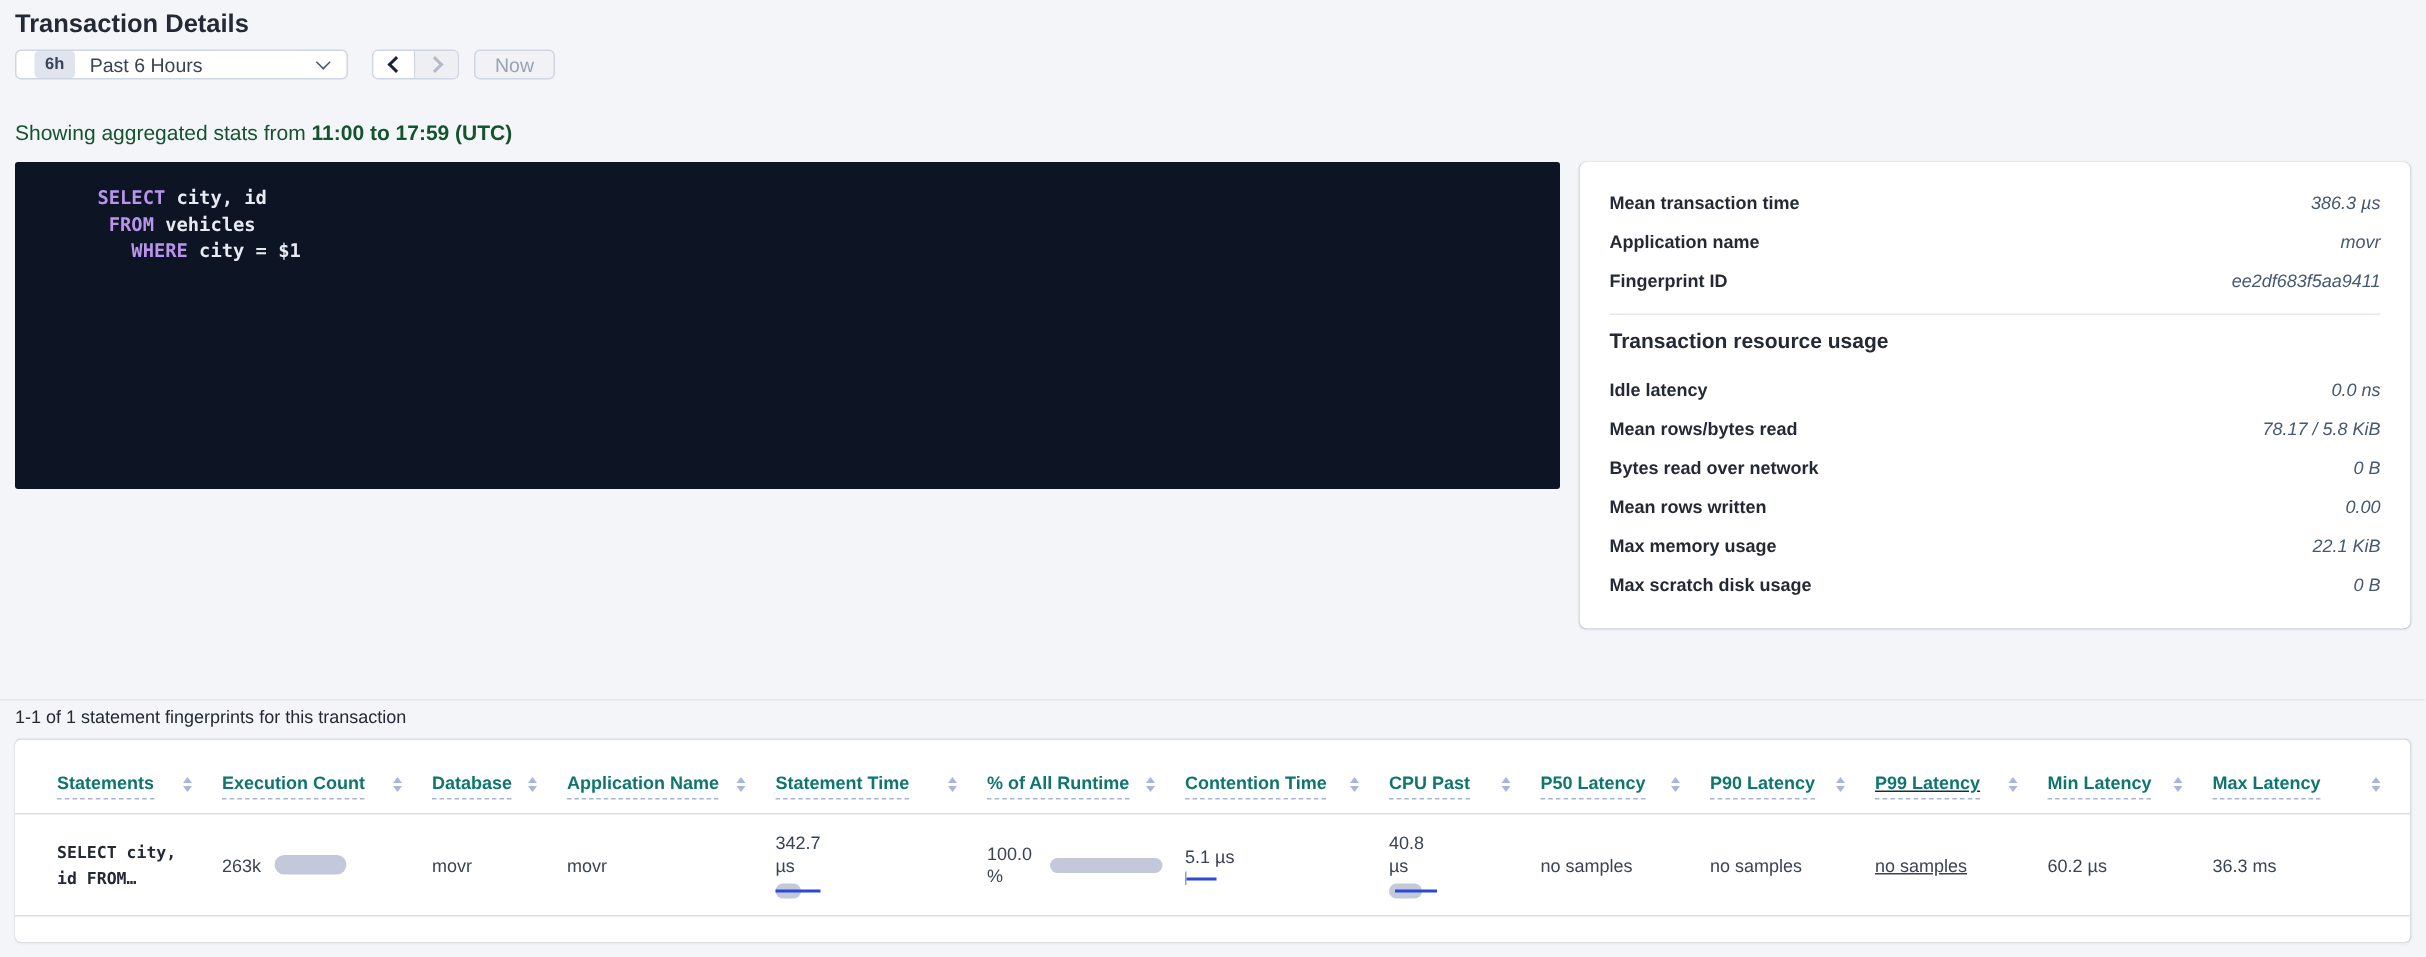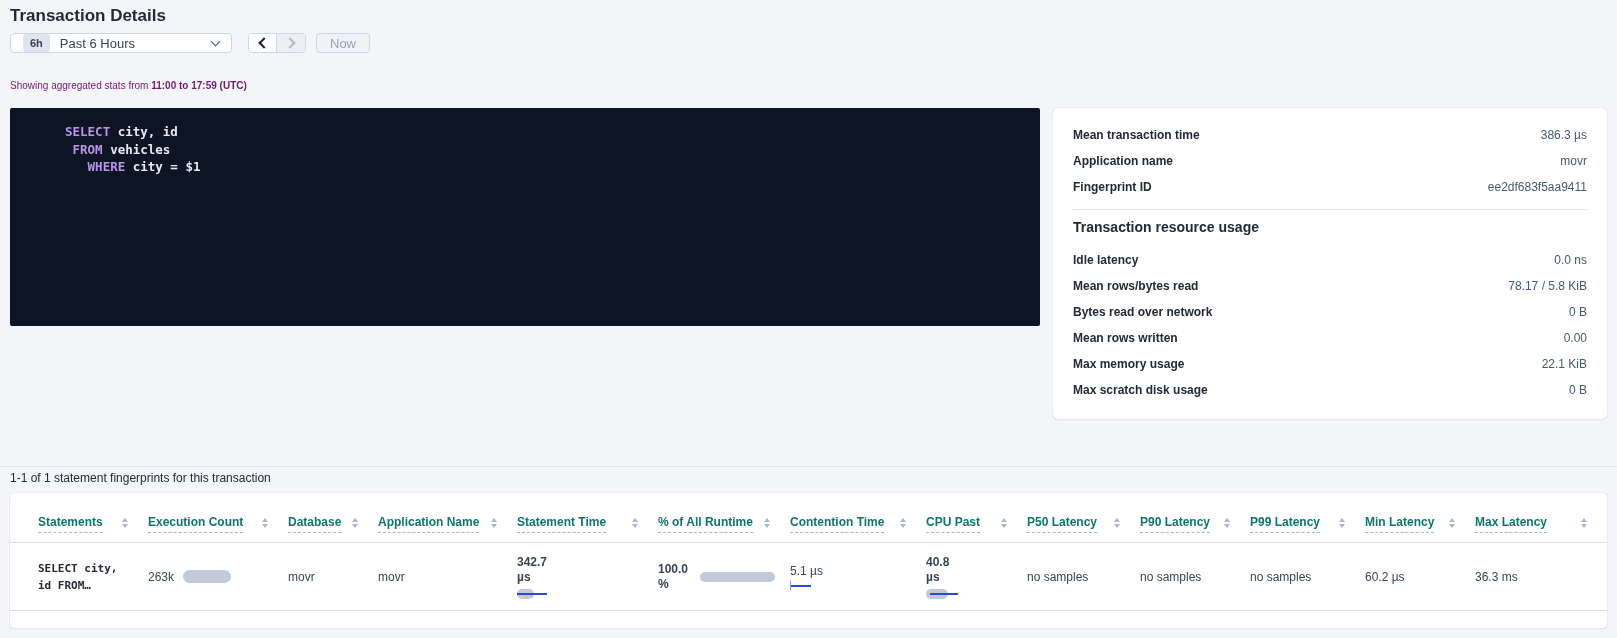--- a/index.html
+++ b/index.html
@@ -31,41 +31,41 @@
   .nav-group { display:flex; margin-left:16px; border:1px solid #cfd6e3; border-radius:4px; overflow:hidden; background:#fff; }
   .nav-btn { width:28px; display:flex; align-items:center; justify-content:center; cursor:pointer; }
   .nav-btn.prev { background:#fff; border-right:1px solid #cfd6e3; }
   .nav-btn.next { background:#edeff3; }
   .chev-left { width:8px; height:8px; border-left:2.5px solid #1c2330; border-bottom:2.5px solid #1c2330; transform:rotate(45deg); margin-left:3px; }
   .chev-right { width:8px; height:8px; border-right:2.5px solid #b3bac6; border-top:2.5px solid #b3bac6; transform:rotate(45deg); margin-right:3px; }
   .now-btn {
     margin-left:10px; background:#f0f2f6; border:1px solid #cfd6e3; border-radius:4px;
     color:#9aa3b3; font-size:13px; padding:0 13px; display:flex; align-items:center; cursor:default;
   }
-  .stats-line { position:absolute; top:80px; left:10px; font-size:10px; color:#701a75; }
+  .stats-line { position:absolute; top:80px; left:10px; font-size:14px; color:#14532d; }
   .stats-line b { font-weight:700; }
 
   
   .sql-box {
     position:absolute; top:108px; left:10px; width:1030px; height:218px;
     background:#0d1424; border-radius:2px; padding:15px 20px;
     font-family:"DejaVu Sans Mono", monospace; font-size:12.5px; line-height:17.5px;
   }
   .sql-line { white-space:pre; color:#e8eaf2; font-weight:700; }
   .sql-kw { color:#b894ec; font-weight:700;margin-left:35px; }
 
   
   .summary-card {
     position:absolute; top:108px; left:1053px; width:554px;
     background:#fff; border-radius:5px; box-shadow:0 0 1px rgba(67,90,111,.4), 0 1px 2px rgba(0,0,0,.05);
     padding:14px 20px 16px 20px;
   }
   .summary-row { display:flex; justify-content:space-between; align-items:center; height:26px; font-size:12px; }
   .summary-row .lbl { font-weight:700; color:#242a35; }
-  .summary-row .val { color:#475872; text-align:right; }
+  .summary-row .val { color:#475872; text-align:right;font-style:italic; }
   .summary-divider { border:none; border-top:1px solid #e4e7ee; margin:9px 0; }
   .section-title { font-size:14px; font-weight:700; color:#242a35; margin:8px 0 12px 0; }
 
   
   .section-divider { position:absolute; top:466px; left:0; width:1617px; border:none; border-top:1px solid #e3e6ed; }
   .count-text { position:absolute; top:471px; left:10px; font-size:12px; color:#242a35; }
 
   .table-card {
     position:absolute; top:493px; left:10px; width:1597px; height:135px;
     background:#fff; border-radius:4px; box-shadow:0 0 1px rgba(67,90,111,.4), 0 1px 2px rgba(0,0,0,.05);
@@ -82,26 +82,26 @@
   }
   .sort { display:flex; flex-direction:column; align-items:center; gap:2px; padding-bottom:2px; }
   .tri-up { width:0; height:0; border-left:3.5px solid transparent; border-right:3.5px solid transparent; border-bottom:4.5px solid #a9b5da; }
   .tri-down { width:0; height:0; border-left:3.5px solid transparent; border-right:3.5px solid transparent; border-top:4.5px solid #a9b5da; }
 
   .trow { display:flex; align-items:center; height:68px; padding-left:28px; border-bottom:1px solid #d9dee8; cursor:pointer; }
   .td { font-size:12px; color:#394455; padding-right:8px; }
 
   .c1{width:110px;} .c2{width:140px;} .c3{width:90px;} .c4{width:139px;} .c5{width:141px;}
   .c6{width:132px;} .c7{width:136px;} .c8{width:101px;} .c9{width:113px;} .c10{width:110px;}
-  .c11{width:115px;} .c12{width:110px;} .c13{flex:1;}
+  .c11{width:115px;text-decoration:underline;} .c12{width:110px;} .c13{flex:1;}
 
   .stmt-cell { font-family:"DejaVu Sans Mono", monospace; font-size:11px; line-height:17px; color:#242a35; font-weight:700;}
   .exec-cell { display:flex; align-items:center; gap:9px; }
   .bar-gray { height:13px; background:#c3c9db; border-radius:7px; }
-  .stacked { line-height:15px;font-weight:bold; }
+  .stacked { line-height:15px; }
   .mini-bar { position:relative; height:10px; margin-top:4px; }
   .mini-gray { position:absolute; left:0; top:0; height:10px; background:#c3c9db; border-radius:5px; }
   .mini-blue { position:absolute; left:0; top:4px; height:2px; background:#2c49d8; }
   .pct-cell { display:flex; align-items:center; }
   .pct-bar { height:10px; background:#c3c9db; border-radius:5px; margin-left:12px; }
   .tick-bar { position:relative; height:9px; margin-top:3px; }
   .tick { position:absolute; left:0; top:0; width:1px; height:9px; background:#8e9fd8; }
   .tick-blue { position:absolute; left:1px; top:4px; height:2px; background:#2c49d8; }
   .cpu-blue { position:absolute; left:4px; top:4px; height:2px; background:#2c49d8; }
 </style>

